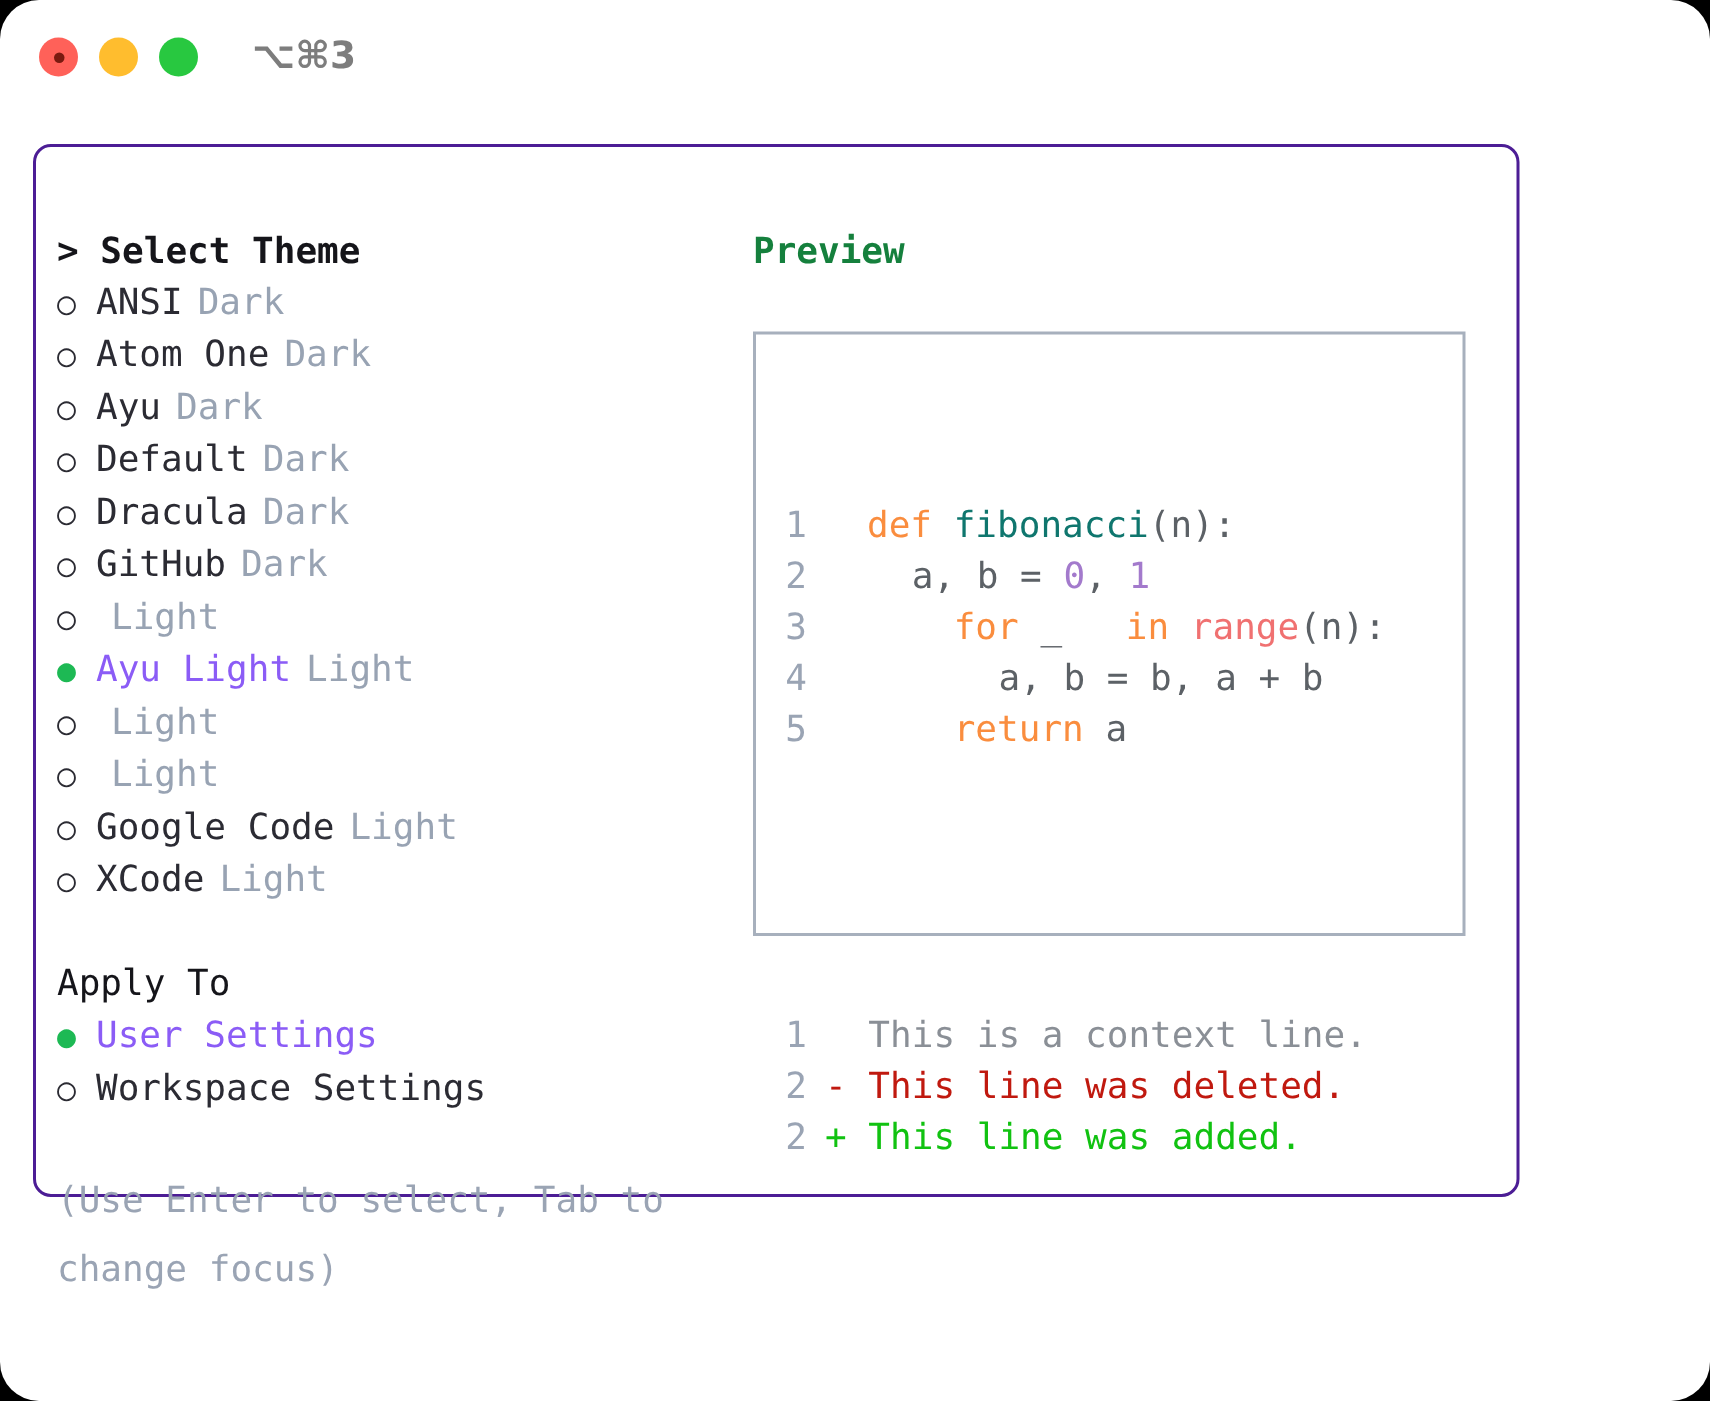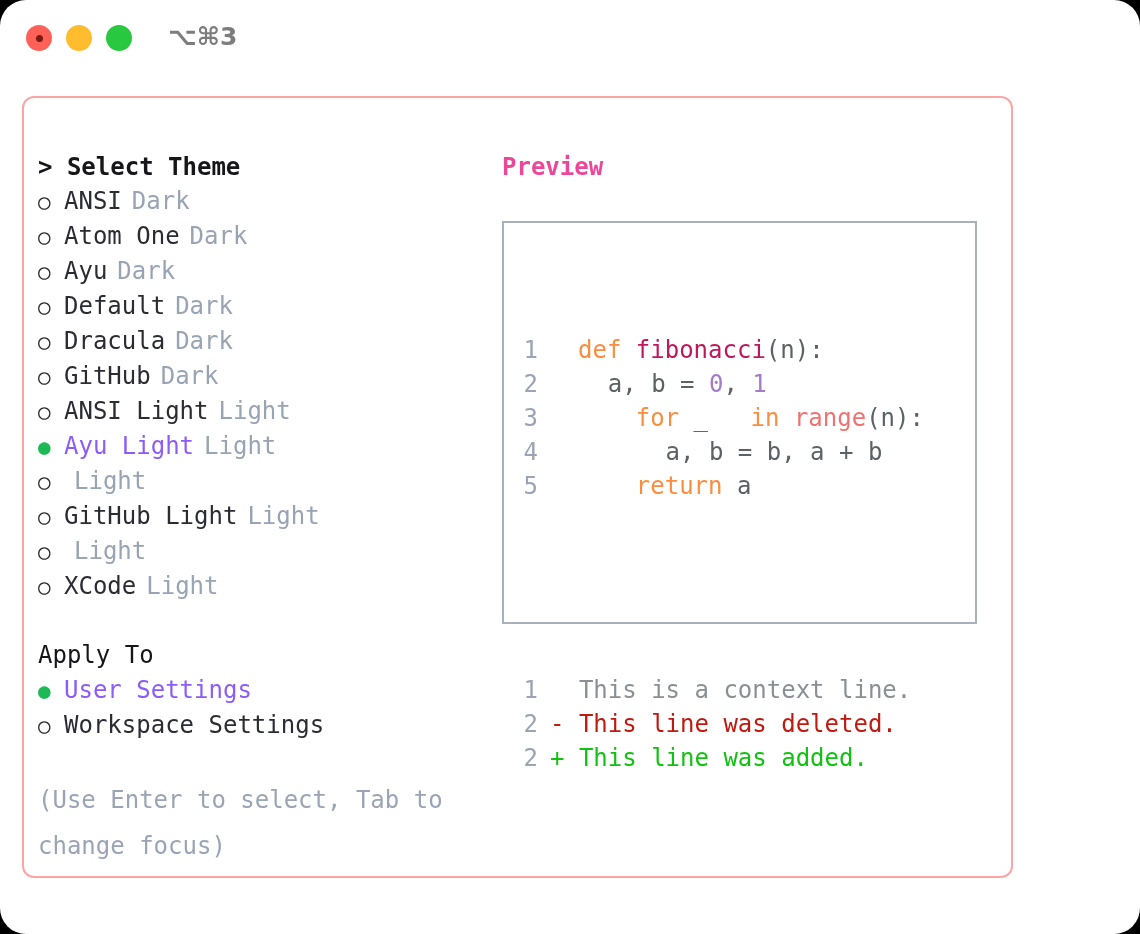--- a/index.html
+++ b/index.html
@@ -70,22 +70,22 @@
     letter-spacing: 0px;
     font-family: "DejaVu Sans", "Liberation Sans", sans-serif;
   }
 
   
   .panel {
     position: absolute;
     left: 22px;
     top: 96px;
     width: 991px;
-    height: 782px;
-    border: 2px solid #fca5a5;
+    height: 702px;
+    border: 2px solid #4c1d95;
     border-radius: 12px;
     box-sizing: border-box;
     background: #ffffff;
   }
 
   .columns {
     position: absolute;
     left: 0; top: 0;
     width: 100%;
     height: 100%;
@@ -142,21 +142,21 @@
   
   .right-col {
     position: absolute;
     left: 478px;
     top: 52px;
     width: 500px;
   }
   .preview-title {
     font-size: 24px;
     font-weight: bold;
-    color: #ec4899;
+    color: #15803d;
     line-height: 34px;
   }
   .preview-box {
     margin-top: 37px;
     width: 475px;
     height: 403px;
     border: 2px solid #a7b0bd;
     box-sizing: border-box;
     background: #ffffff;
   }
@@ -173,21 +173,21 @@
     text-align: right;
     color: #9aa4b4;
     padding-right: 12px;
     box-sizing: border-box;
   }
   .code-text { color: #4a5158; }
   .blank-line { height: 34px; }
 
   
   .t-kw   { color: #fa8d3e; margin-left: 28px; }
-  .t-fn   { color: #be185d; }
+  .t-fn   { color: #0f766e; }
   .t-num  { color: #a37acc; }
   .t-call { color: #f07171; }
   .t-plain{ color: #5c6166; }
 
   .d-ctx { color: #8a8f96; }
   .d-del { color: #c0190f; }
   .d-add { color: #11c211; }
 </style>
 </head>
 <body>
@@ -210,25 +210,25 @@
 
         <div class="section-head bold"><span>&gt; </span><span>Select Theme</span></div>
 
         <div id="theme-items">
             <div class="opt-row"><span class="bullet">○</span><span class="opt-label">ANSI</span><span class="opt-tag">Dark</span></div>
             <div class="opt-row"><span class="bullet">○</span><span class="opt-label">Atom One</span><span class="opt-tag">Dark</span></div>
             <div class="opt-row"><span class="bullet">○</span><span class="opt-label">Ayu</span><span class="opt-tag">Dark</span></div>
             <div class="opt-row"><span class="bullet">○</span><span class="opt-label">Default</span><span class="opt-tag">Dark</span></div>
             <div class="opt-row"><span class="bullet">○</span><span class="opt-label">Dracula</span><span class="opt-tag">Dark</span></div>
             <div class="opt-row"><span class="bullet">○</span><span class="opt-label">GitHub</span><span class="opt-tag">Dark</span></div>
-            <div class="opt-row"><span class="bullet">○</span><span class="opt-label">ANSI Light</span><span class="opt-tag">Light</span></div>
+            <div class="opt-row"><span class="bullet">○</span><span class="opt-tag">Light</span></div>
             <div class="opt-row selected"><span class="bullet on">●</span><span class="opt-label">Ayu Light</span><span class="opt-tag">Light</span></div>
             <div class="opt-row"><span class="bullet">○</span><span class="opt-tag">Light</span></div>
-            <div class="opt-row"><span class="bullet">○</span><span class="opt-label">GitHub Light</span><span class="opt-tag">Light</span></div>
             <div class="opt-row"><span class="bullet">○</span><span class="opt-tag">Light</span></div>
+            <div class="opt-row"><span class="bullet">○</span><span class="opt-label">Google Code</span><span class="opt-tag">Light</span></div>
             <div class="opt-row"><span class="bullet">○</span><span class="opt-label">XCode</span><span class="opt-tag">Light</span></div>
           </div>
 
         <div class="spacer-lg"></div>
 
         <div class="section-head"><span class="bullet"></span><span>Apply To</span></div>
 
         <div id="apply-items">
             <div class="opt-row selected"><span class="bullet on">●</span><span class="opt-label">User Settings</span></div>
             <div class="opt-row"><span class="bullet">○</span><span class="opt-label">Workspace Settings</span></div>

